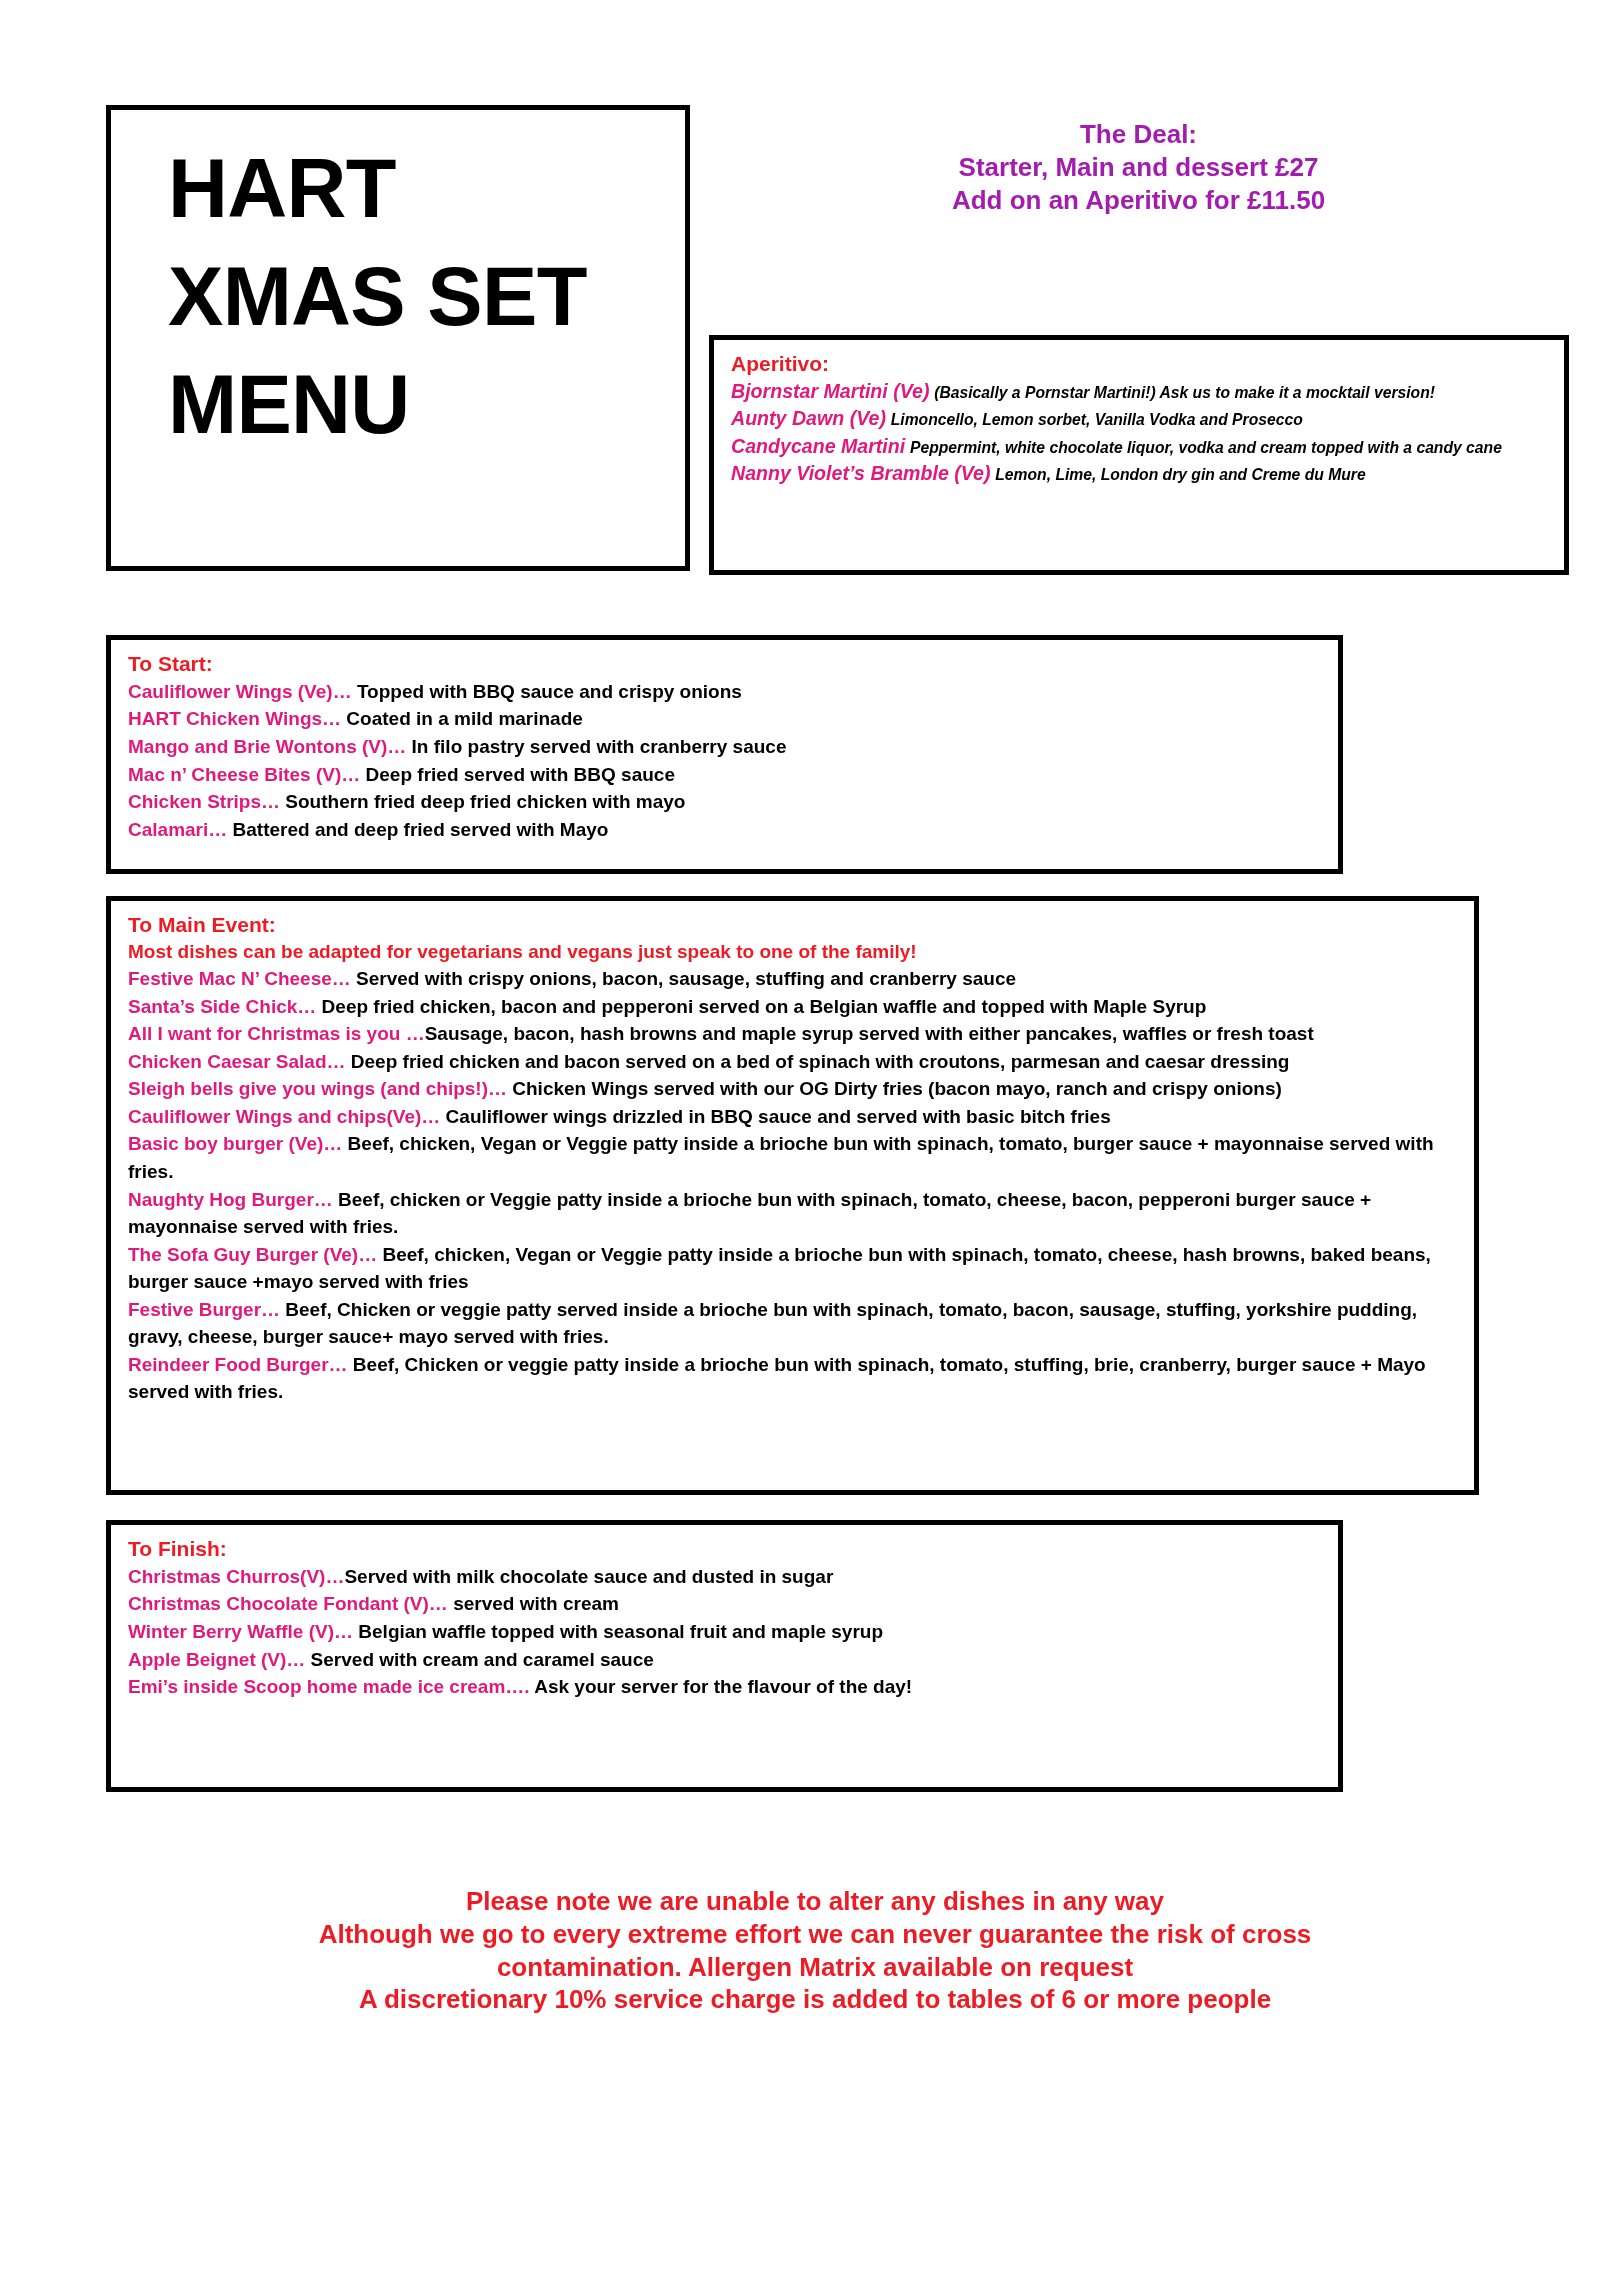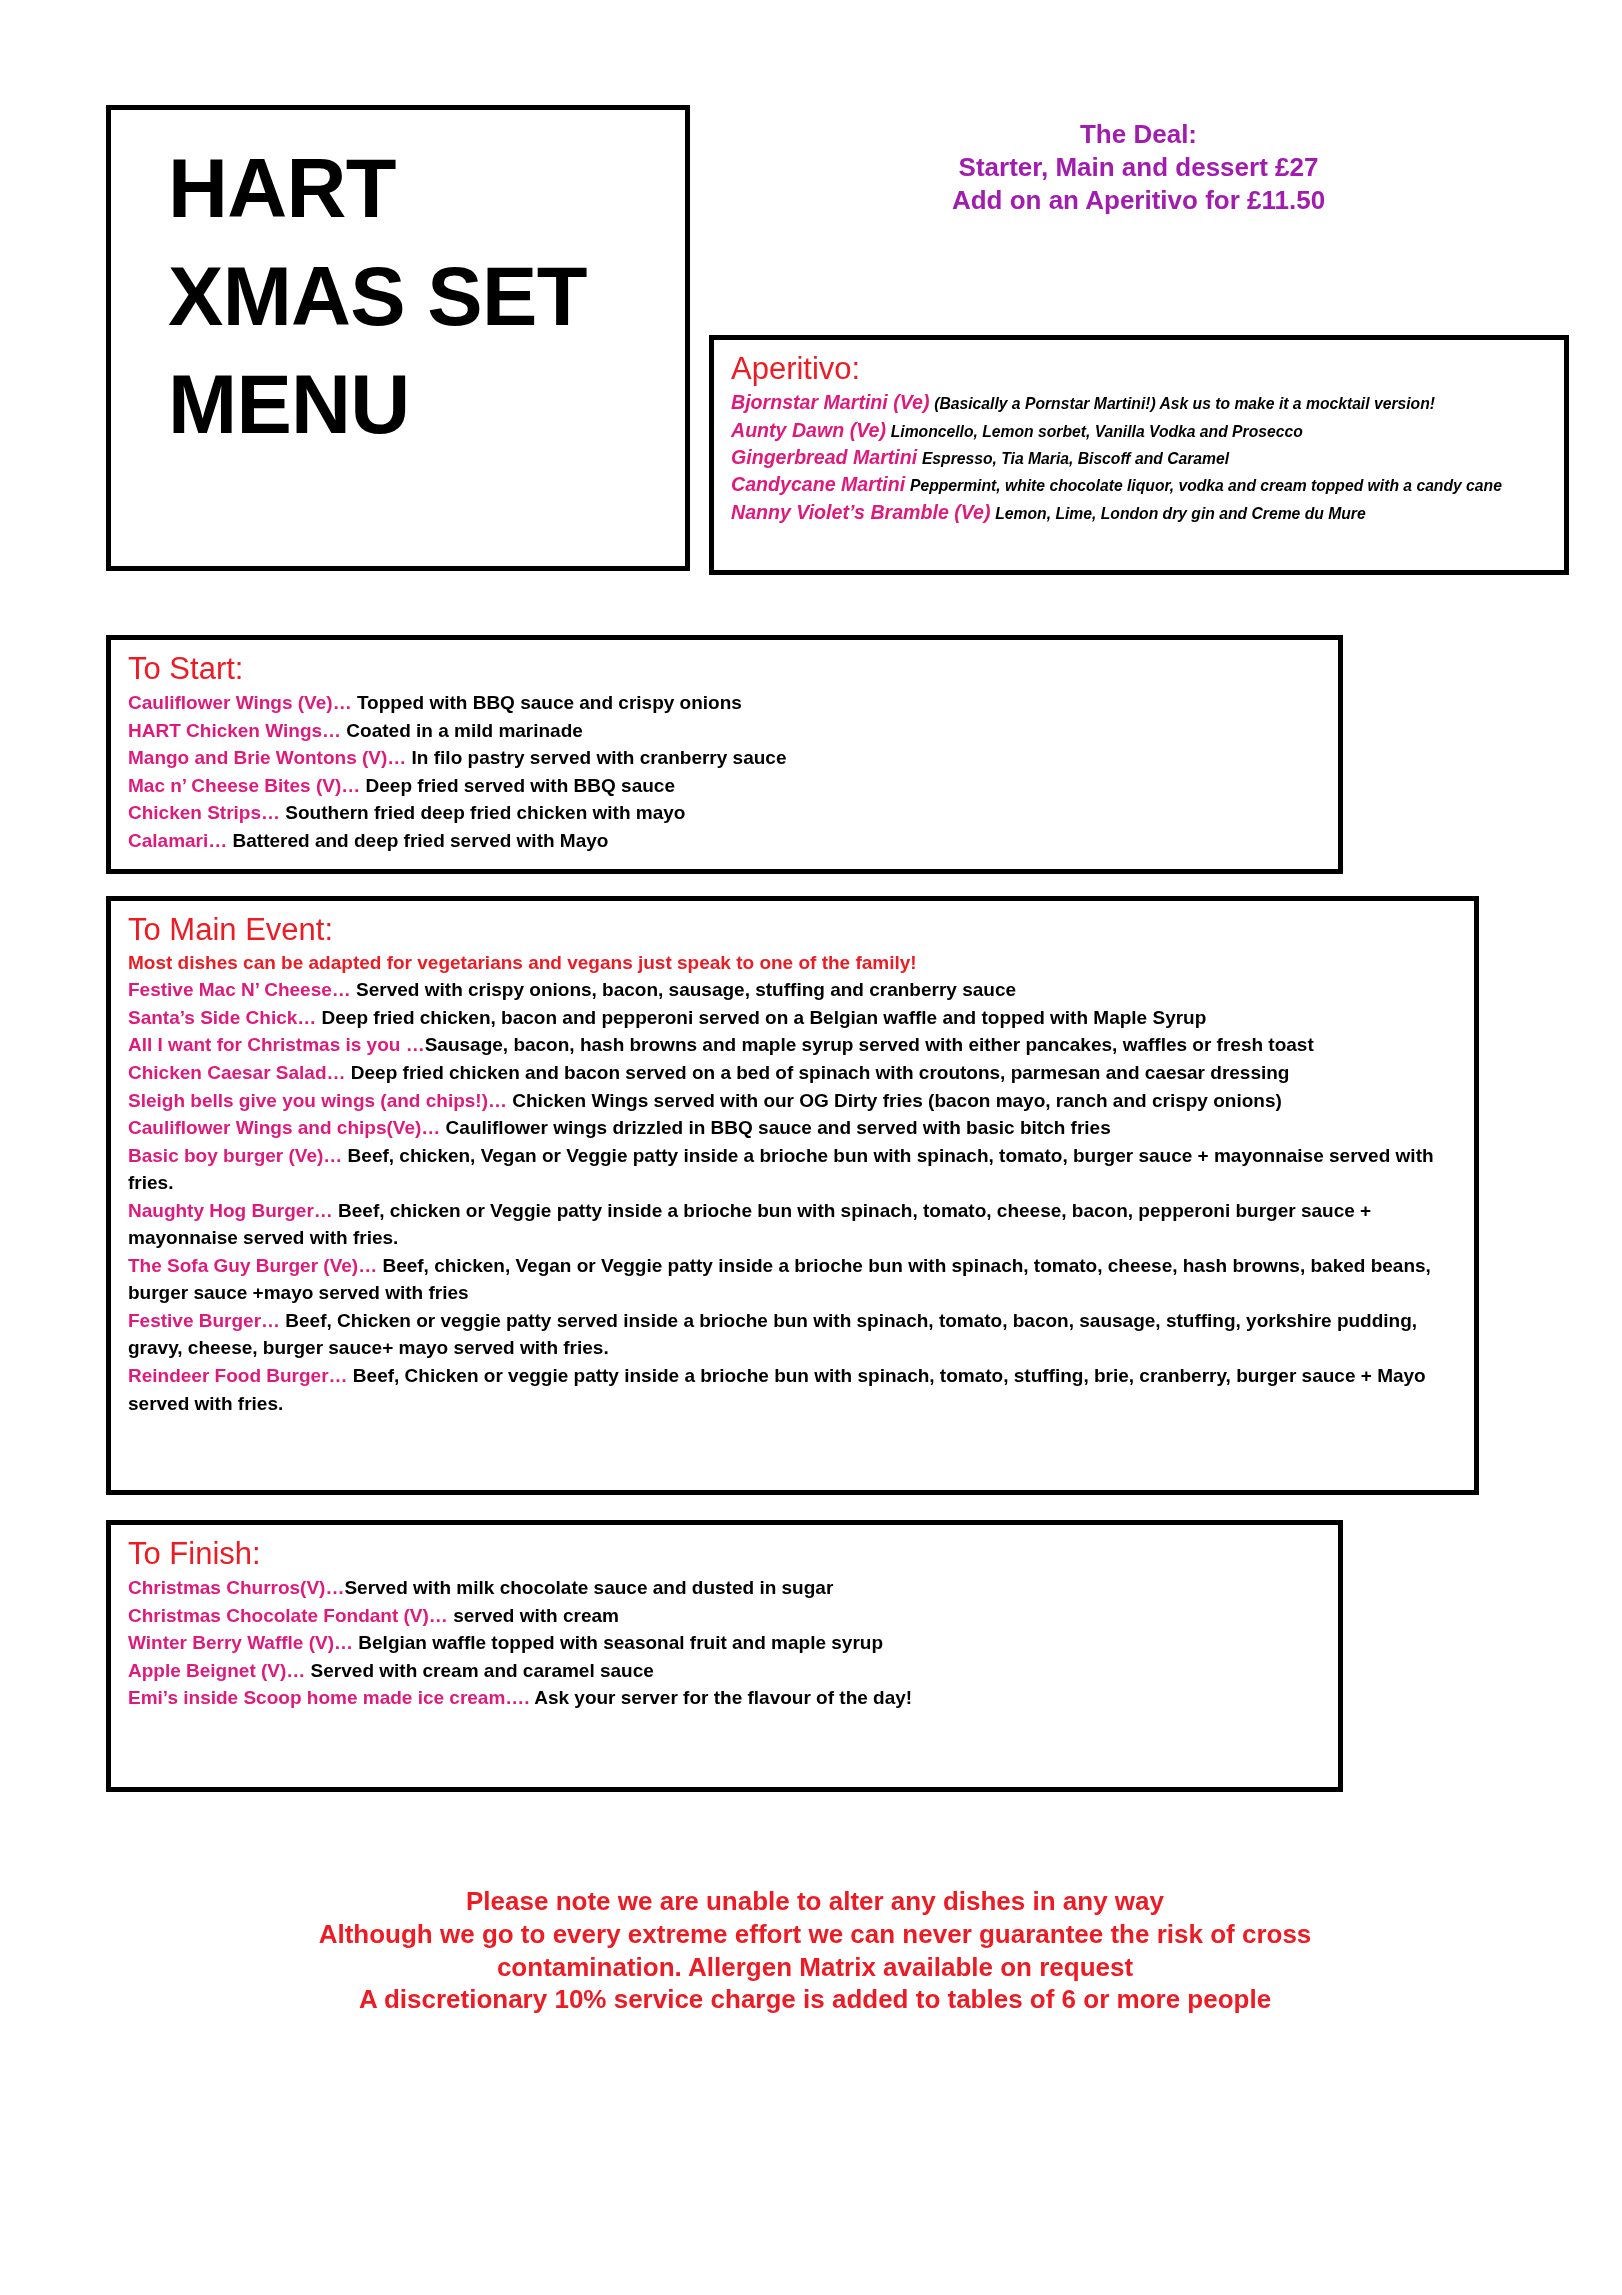--- a/index.html
+++ b/index.html
@@ -30,21 +30,21 @@
     position:absolute;left:713px;top:118px;width:851px;
     text-align:center;color:#a21caf;font-weight:700;
     font-size:26px;line-height:1.26;
   }
   #deal div{white-space:nowrap;}
 
   
   #aperitivo-box{left:709px;top:335px;width:860px;height:240px;}
   .sec-pad{position:absolute;left:17px;top:11.8px;right:11.8px;}
   .sec-head{
-    color:#ED1C24;font-weight:400;font-size:31px;line-height:1.12;
+    color:#ED1C24;font-weight:700;font-size:21px;line-height:1.12;
     margin:0 0 2.6px 0;
   }
   .ap-line{
     font-size:17px;line-height:1.40;color:#000;font-weight:700;
     white-space:nowrap;
     font-style:italic;
   }
   .ap-line .nm{color:#E01A7D;font-size:19.6px;}
   .ap-line .ds{color:#000;font-size:15.7px;font-weight:700;}
 
@@ -93,21 +93,20 @@
     <div>Starter, Main and dessert £27</div>
     <div>Add on an Aperitivo for £11.50</div>
   </div>
 
   <div class="box" id="aperitivo-box">
     <div class="sec-pad">
       <div class="sec-head">Aperitivo:</div>
 
       <div class="ap-line"><span class="nm">Bjornstar Martini (Ve)</span> <span class="ds">(Basically a Pornstar Martini!) Ask us to make it a mocktail version!</span></div>
       <div class="ap-line"><span class="nm">Aunty Dawn (Ve)</span> <span class="ds">Limoncello, Lemon sorbet, Vanilla Vodka and Prosecco</span></div>
-      <div class="ap-line"><span class="nm">Gingerbread Martini</span> <span class="ds">Espresso, Tia Maria, Biscoff and Caramel</span></div>
       <div class="ap-line"><span class="nm">Candycane Martini</span> <span class="ds">Peppermint, white chocolate liquor, vodka and cream topped with a candy cane</span></div>
       <div class="ap-line"><span class="nm">Nanny Violet’s Bramble (Ve)</span> <span class="ds">Lemon, Lime, London dry gin and Creme du Mure</span></div>
     </div>
   </div>
 
   <div class="box" id="start-box">
     <div class="sec-pad">
       <div class="sec-head">To Start:</div>
 
       <div class="menu-line"><span class="nm">Cauliflower Wings (Ve)…</span><span> Topped with BBQ sauce and crispy onions</span></div>

